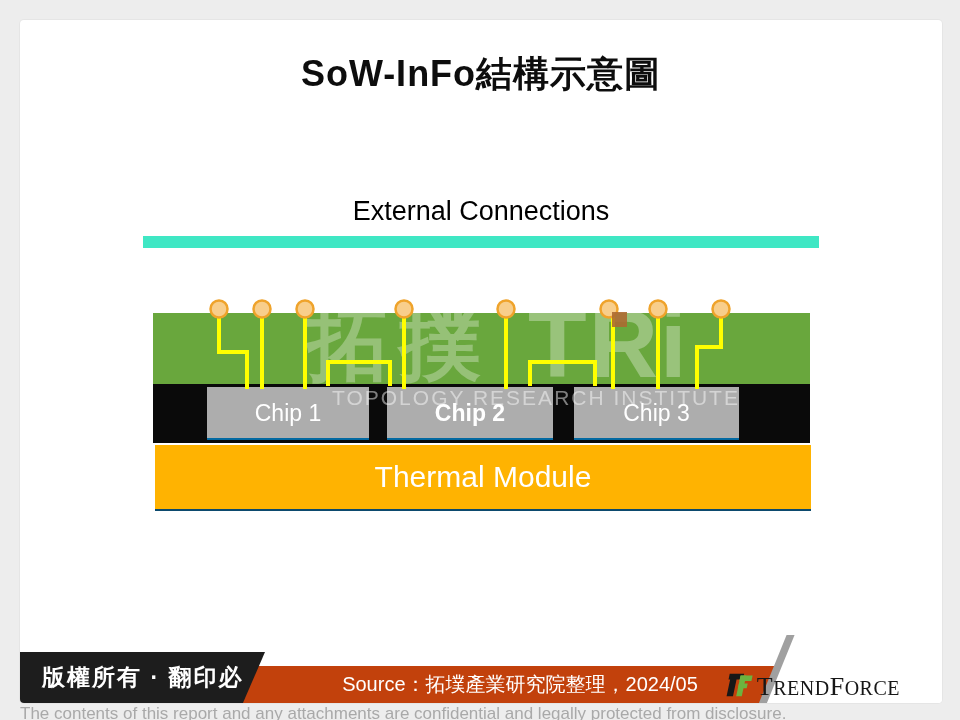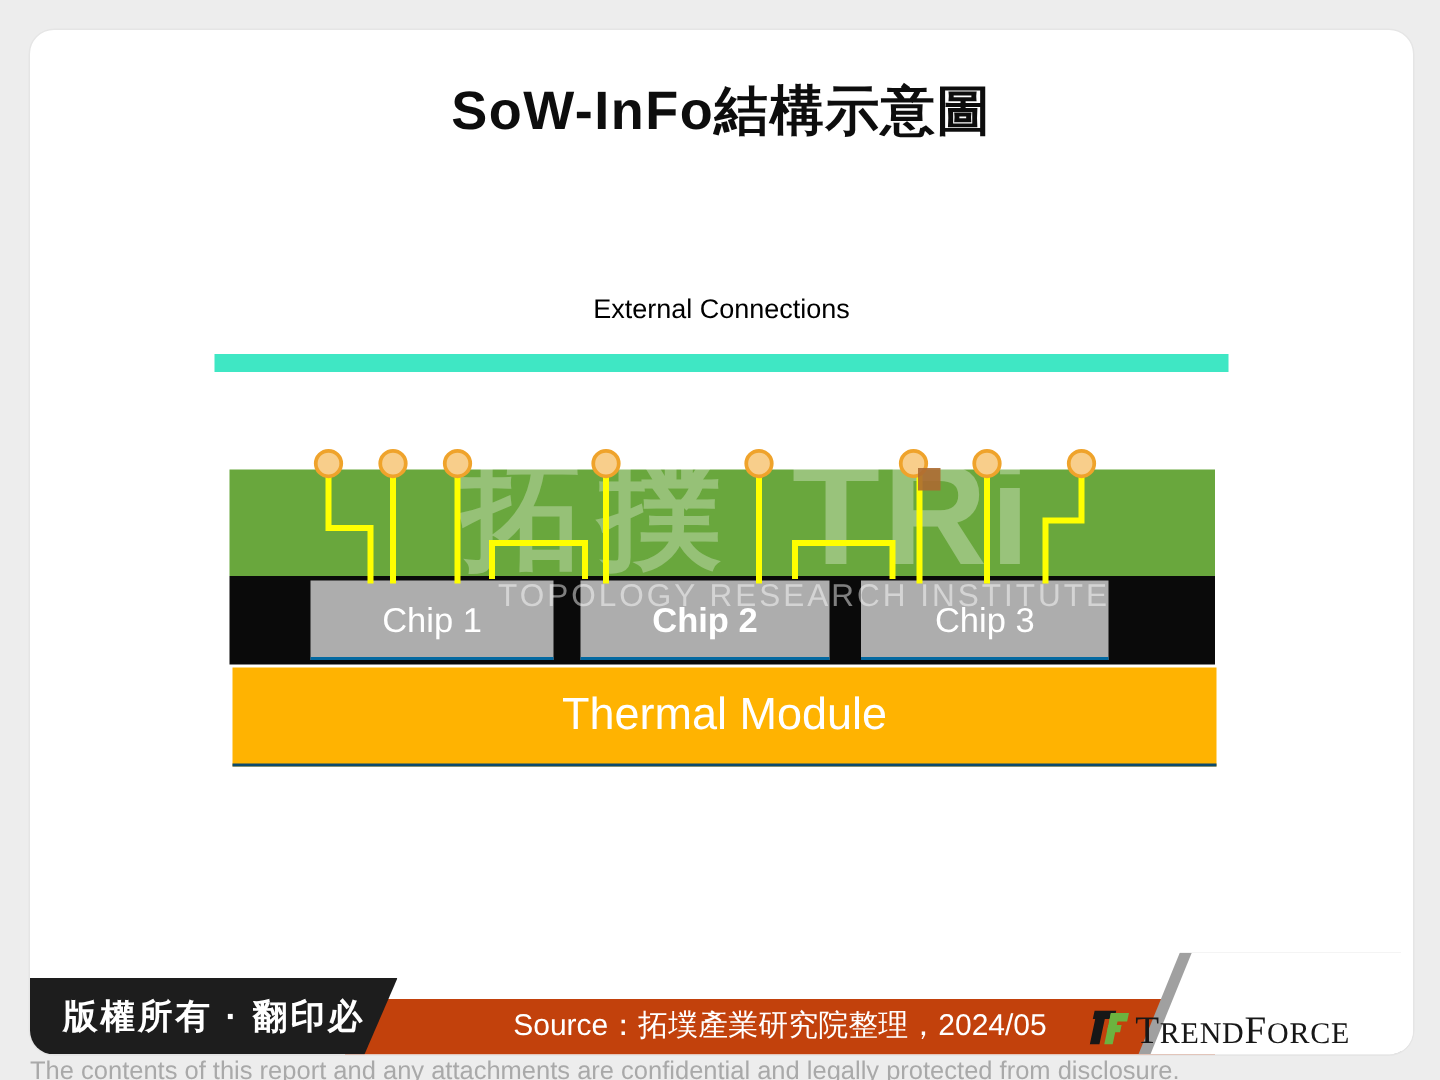--- a/index.html
+++ b/index.html
@@ -1,21 +1,21 @@
 <!DOCTYPE html>
 <html><head>
 <meta charset="utf-8">
 <style>
   html,body{margin:0;padding:0;}
   body{width:960px;height:720px;background:#ededed;font-family:"Liberation Sans",sans-serif;overflow:hidden;}
   .stage{position:relative;width:960px;height:720px;}
-  .slide{position:absolute;left:20px;top:20px;width:922px;height:683px;background:#ffffff;border-radius:16px;overflow:hidden;box-shadow:0 0 0 1px rgba(0,0,0,0.03);}
+  .slide{position:absolute;left:20px;top:20px;width:922px;height:683px;background:#ffffff;border-radius:4px;overflow:hidden;box-shadow:0 0 0 1px rgba(0,0,0,0.03);}
   .abs{position:absolute;}
   .title{left:0;right:0;top:30px;text-align:center;font-size:36px;font-weight:bold;color:#0d0d0d;letter-spacing:1px;}
-  .ext-label{left:0;right:0;top:176px;text-align:center;font-size:18px;color:#000;background:transparent;}
+  .ext-label{left:0;right:0;top:176px;text-align:center;font-size:27px;color:#000;background:transparent;}
   .teal-bar{left:123px;top:216px;width:676px;height:12px;background:#3fe7c4;}
   .pdc-box{left:150px;top:229px;width:619px;height:58px;background:#7b7b7b;color:#fff;font-size:25px;text-align:center;line-height:58px;}
   .green-layer{left:133px;top:293px;width:657px;height:71px;background:#69a73d;}
   .black-layer{left:133px;top:364px;width:657px;height:59px;background:#0a0a0a;}
   .chip{top:367px;height:53px;background:#adadad;color:#fff;font-size:23px;text-align:center;line-height:53px;border-bottom:2px solid #0369a1;box-sizing:border-box;}
   .chip1{left:187px;width:162px;}
   .chip2{left:367px;width:166px;font-weight:bold;}
   .chip3{left:554px;width:165px;}
   .thermal{left:135px;top:425px;width:656px;height:66px;background:#ffb301;border-bottom:2px solid #0c4a6e;box-sizing:border-box;color:#fff;font-size:30px;text-align:center;line-height:64px;}
   .rdl-label{left:133px;width:657px;top:320px;text-align:center;color:#fff;font-size:24px;z-index:6;}

